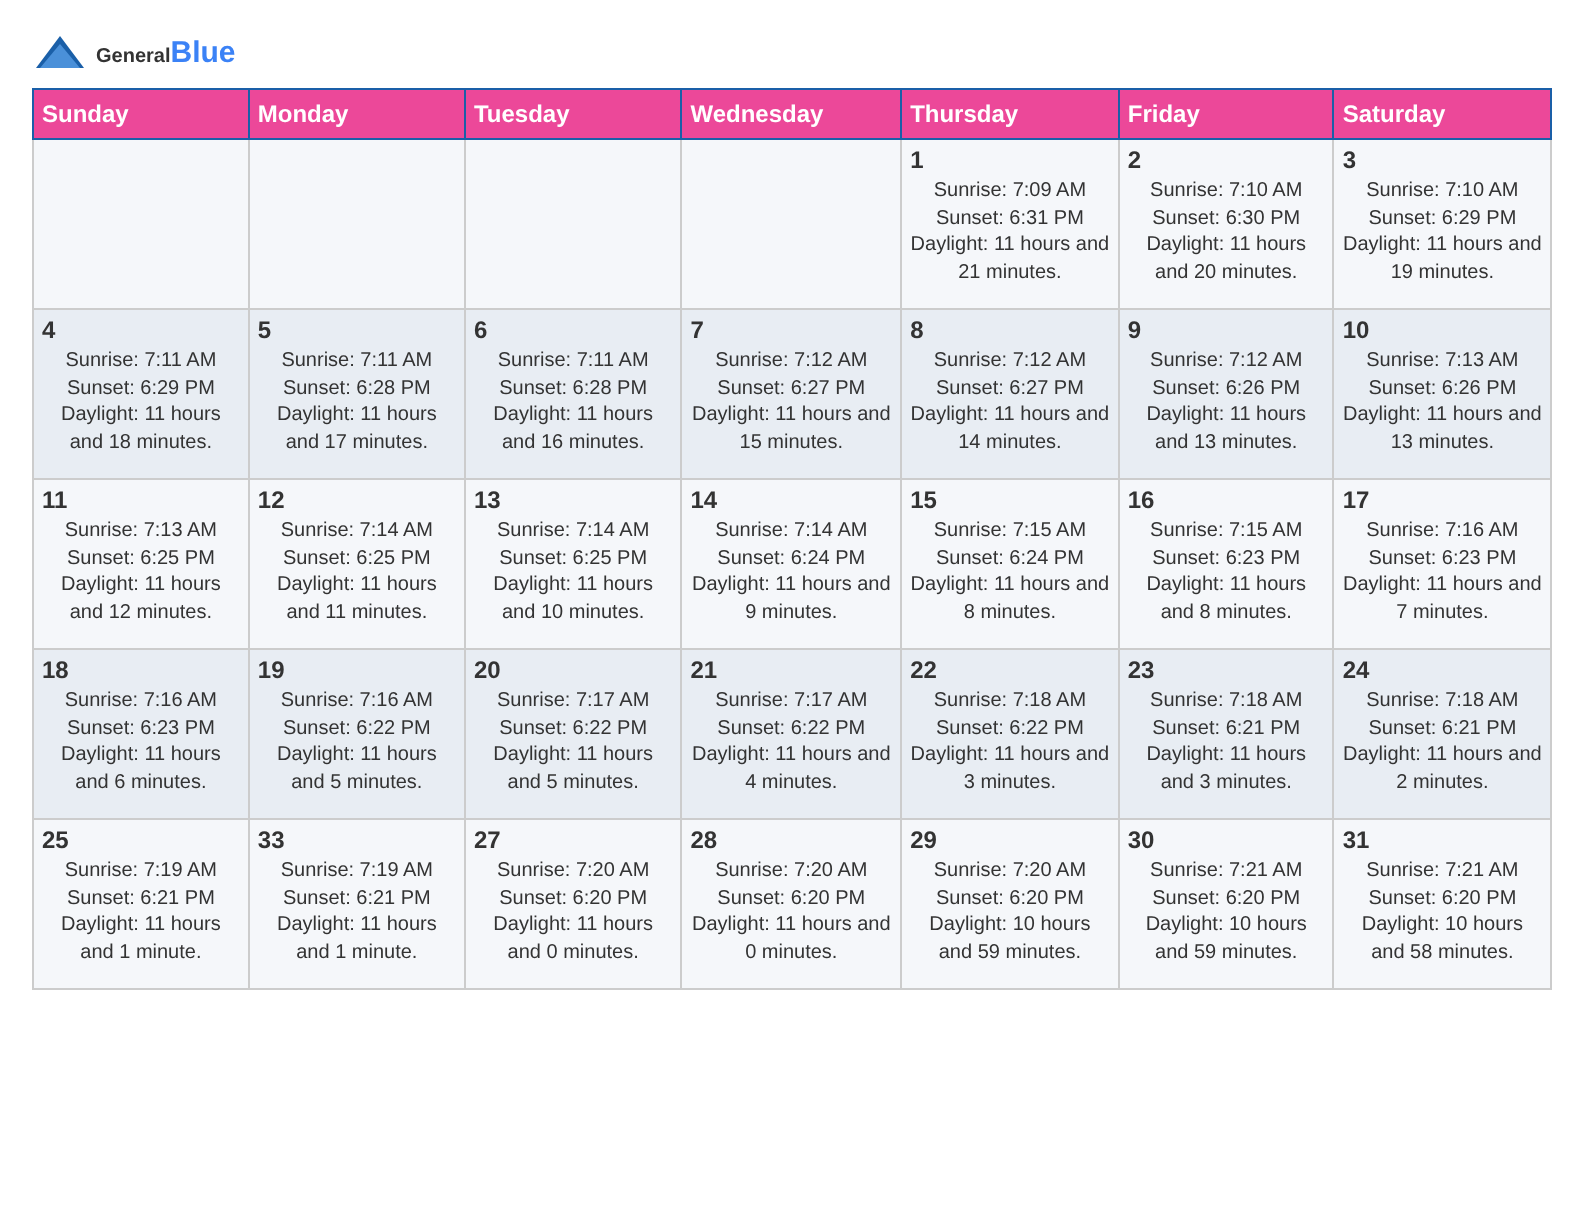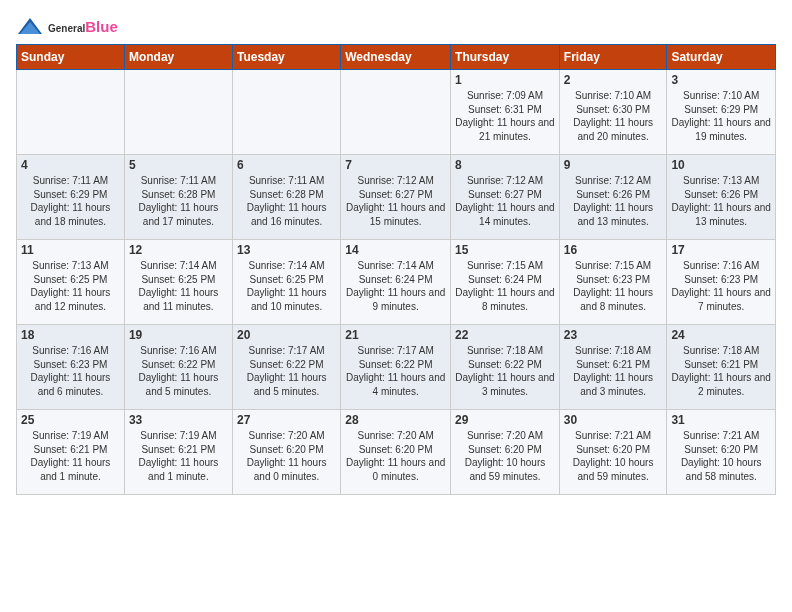--- a/index.html
+++ b/index.html
@@ -15,35 +15,35 @@
       justify-content: space-between;
       align-items: flex-start;
       margin-bottom: 6px;
     }
     .logo {
       display: flex;
       align-items: center;
       gap: 4px;
     }
     .logo-text-general { font-size: 10px; font-weight: bold; color: #333; }
-    .logo-text-blue { font-size: 15px; font-weight: bold; color: #ec4899; }
+    .logo-text-blue { font-size: 15px; font-weight: bold; color: #3b82f6; }
     .logo-icon {
       width: 28px;
       height: 22px;
     }
     .title-area { text-align: right; }
     .month-title { font-size: 36px; color: #1a5fa8; font-weight: normal; }
     .location { font-size: 14px; color: #444; }
     table {
       width: 100%;
       border-collapse: collapse;
       font-size: 10.5px;
     }
     thead th {
-      background: #c2410c;
+      background: #ec4899;
       color: #fff;
       padding: 5px 4px;
       text-align: left;
       font-size: 12px;
       font-weight: bold;
       border: 1px solid #1a5fa8;
     }
     tbody td {
       border: 1px solid #ccc;
       vertical-align: top;

